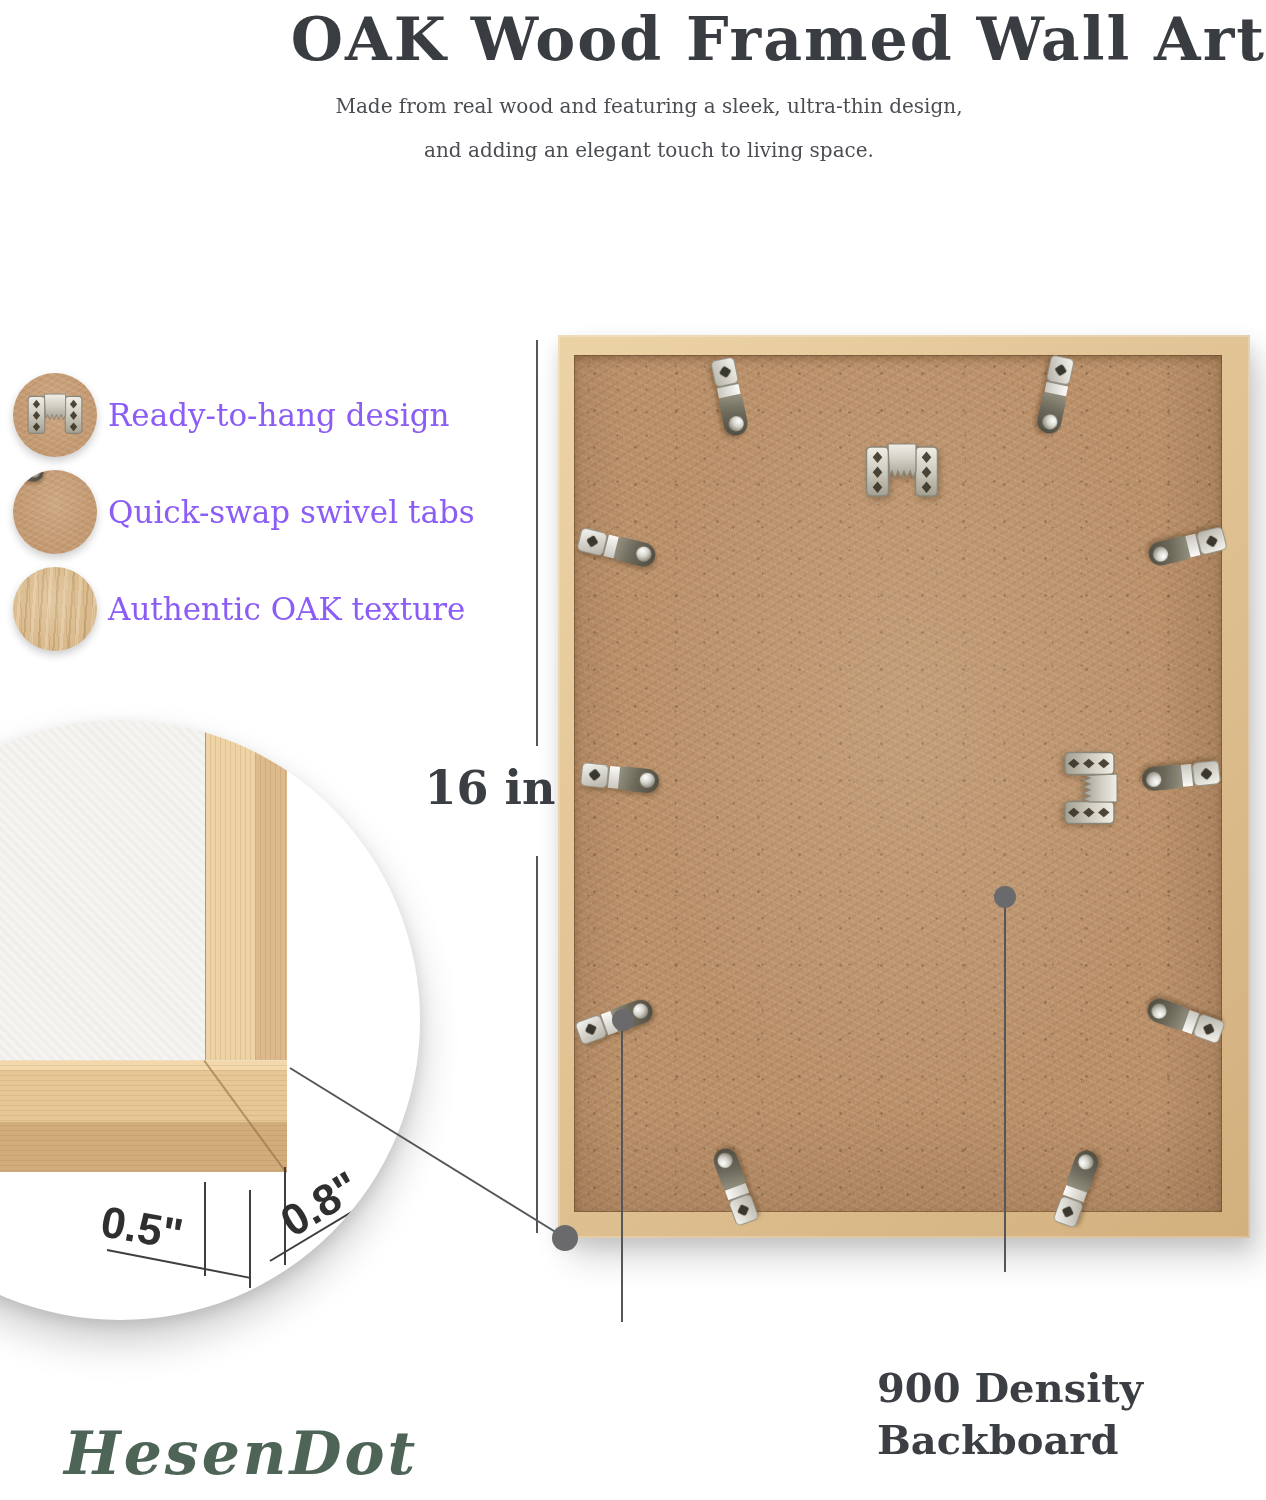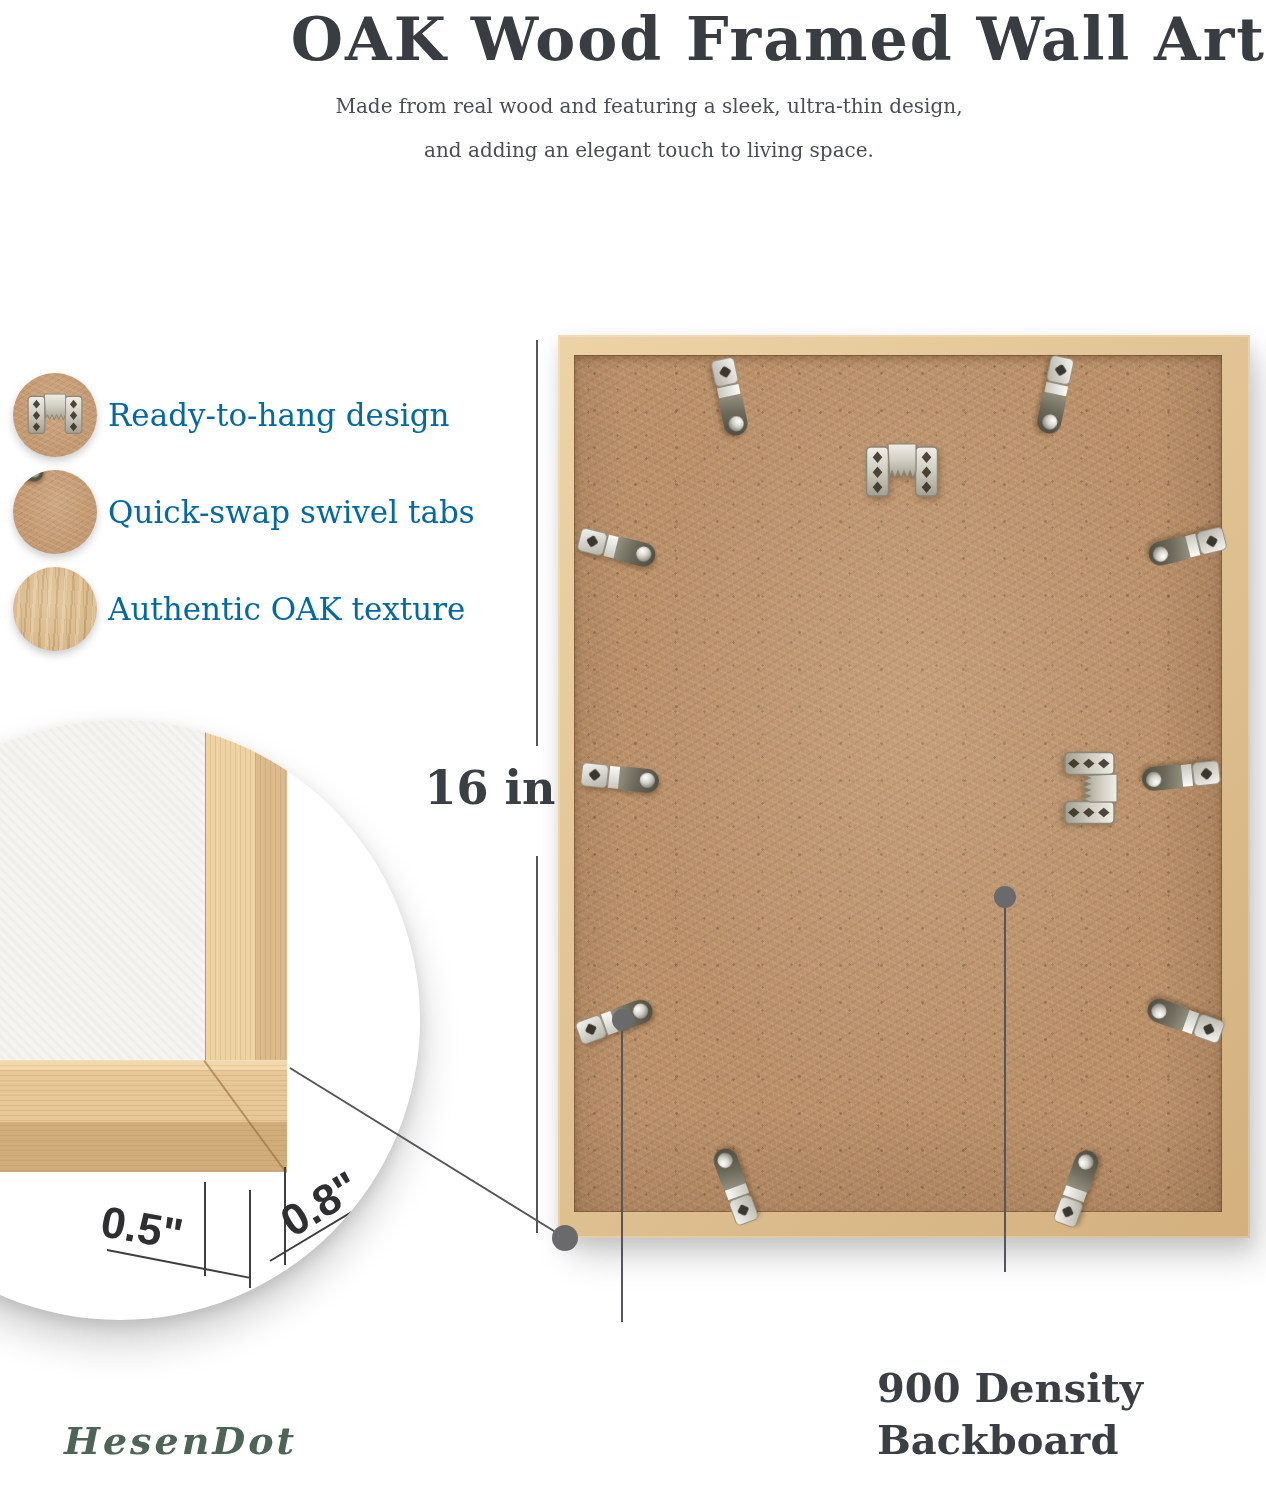--- a/index.html
+++ b/index.html
@@ -24,21 +24,21 @@
          box-shadow:0 4px 9px rgba(0,0,0,.20);}
   .cardboard{background-color:#c49a72;background-image:
       radial-gradient(ellipse at 50% 40%, rgba(255,240,220,.16), rgba(0,0,0,0) 60%),
       repeating-linear-gradient(24deg, rgba(255,246,232,.09) 0 2px, rgba(0,0,0,0) 2px 6px),
       repeating-linear-gradient(-33deg, rgba(90,58,28,.10) 0 1px, rgba(0,0,0,0) 1px 5px);}
   .ficon .center{position:absolute;left:50%;top:50%;transform:translate(-50%,-50%);}
   .oakwood{background-color:#d9b98c;background-image:
       radial-gradient(ellipse at 45% 40%, rgba(255,245,225,.25), rgba(0,0,0,0) 70%),
       repeating-linear-gradient(94deg, rgba(165,125,70,.35) 0 2px, rgba(0,0,0,0) 2px 7px, rgba(255,240,210,.25) 7px 10px, rgba(0,0,0,0) 10px 15px),
       repeating-linear-gradient(88deg, rgba(140,100,50,.18) 0 1px, rgba(0,0,0,0) 1px 9px);}
-  .flabel{font-size:31px;color:#0369a1;white-space:nowrap;}
+  .flabel{font-size:31px;color:#8b5cf6;white-space:nowrap;}
 
   
   .dim-top{position:absolute;left:558px;top:283px;width:687px;height:44px;
            display:flex;align-items:center;gap:20px;}
   .dline{flex:1;height:2px;background:var(--line);}
   .dim-text{font-size:46px;font-weight:bold;white-space:nowrap;}
   .dim-left-text{position:absolute;left:490px;top:788px;transform:translate(-50%,-50%);
                  font-size:46px;font-weight:bold;white-space:nowrap;}
   .vseg{position:absolute;width:2px;background:var(--line);}
   #seg16a{left:536px;top:340px;height:406px;}
@@ -106,21 +106,21 @@
        transform:rotate(53.8deg);transform-origin:0 0;}
   .tick{position:absolute;width:2px;background:#3f3f42;}
   .mdim{position:absolute;height:2px;background:#3f3f42;transform-origin:0 50%;}
   .mlabel{position:absolute;font-family:"Liberation Sans",sans-serif;font-weight:600;
        font-size:44px;color:#2f2f31;white-space:nowrap;}
 
   
   .tb-label{left:645px;top:1340px;transform:translateX(-50%);white-space:nowrap;}
   .bb-label{left:877px;top:1362px;line-height:52px;white-space:nowrap;}
   .logo{position:absolute;left:64px;top:1418px;font-style:italic;font-weight:bold;
-        font-size:38px;letter-spacing:3px;color:var(--logo);}
+        font-size:60px;letter-spacing:3px;color:var(--logo);}
 </style>
 </head>
 <body>
 
 <div class="page">
 
   <div class="title">OAK Wood Framed Wall Art</div>
   <div class="desc">
     <div>Made from real wood and featuring a sleek, ultra-thin design,</div>
     <div>and adding an elegant touch to living space.</div>

